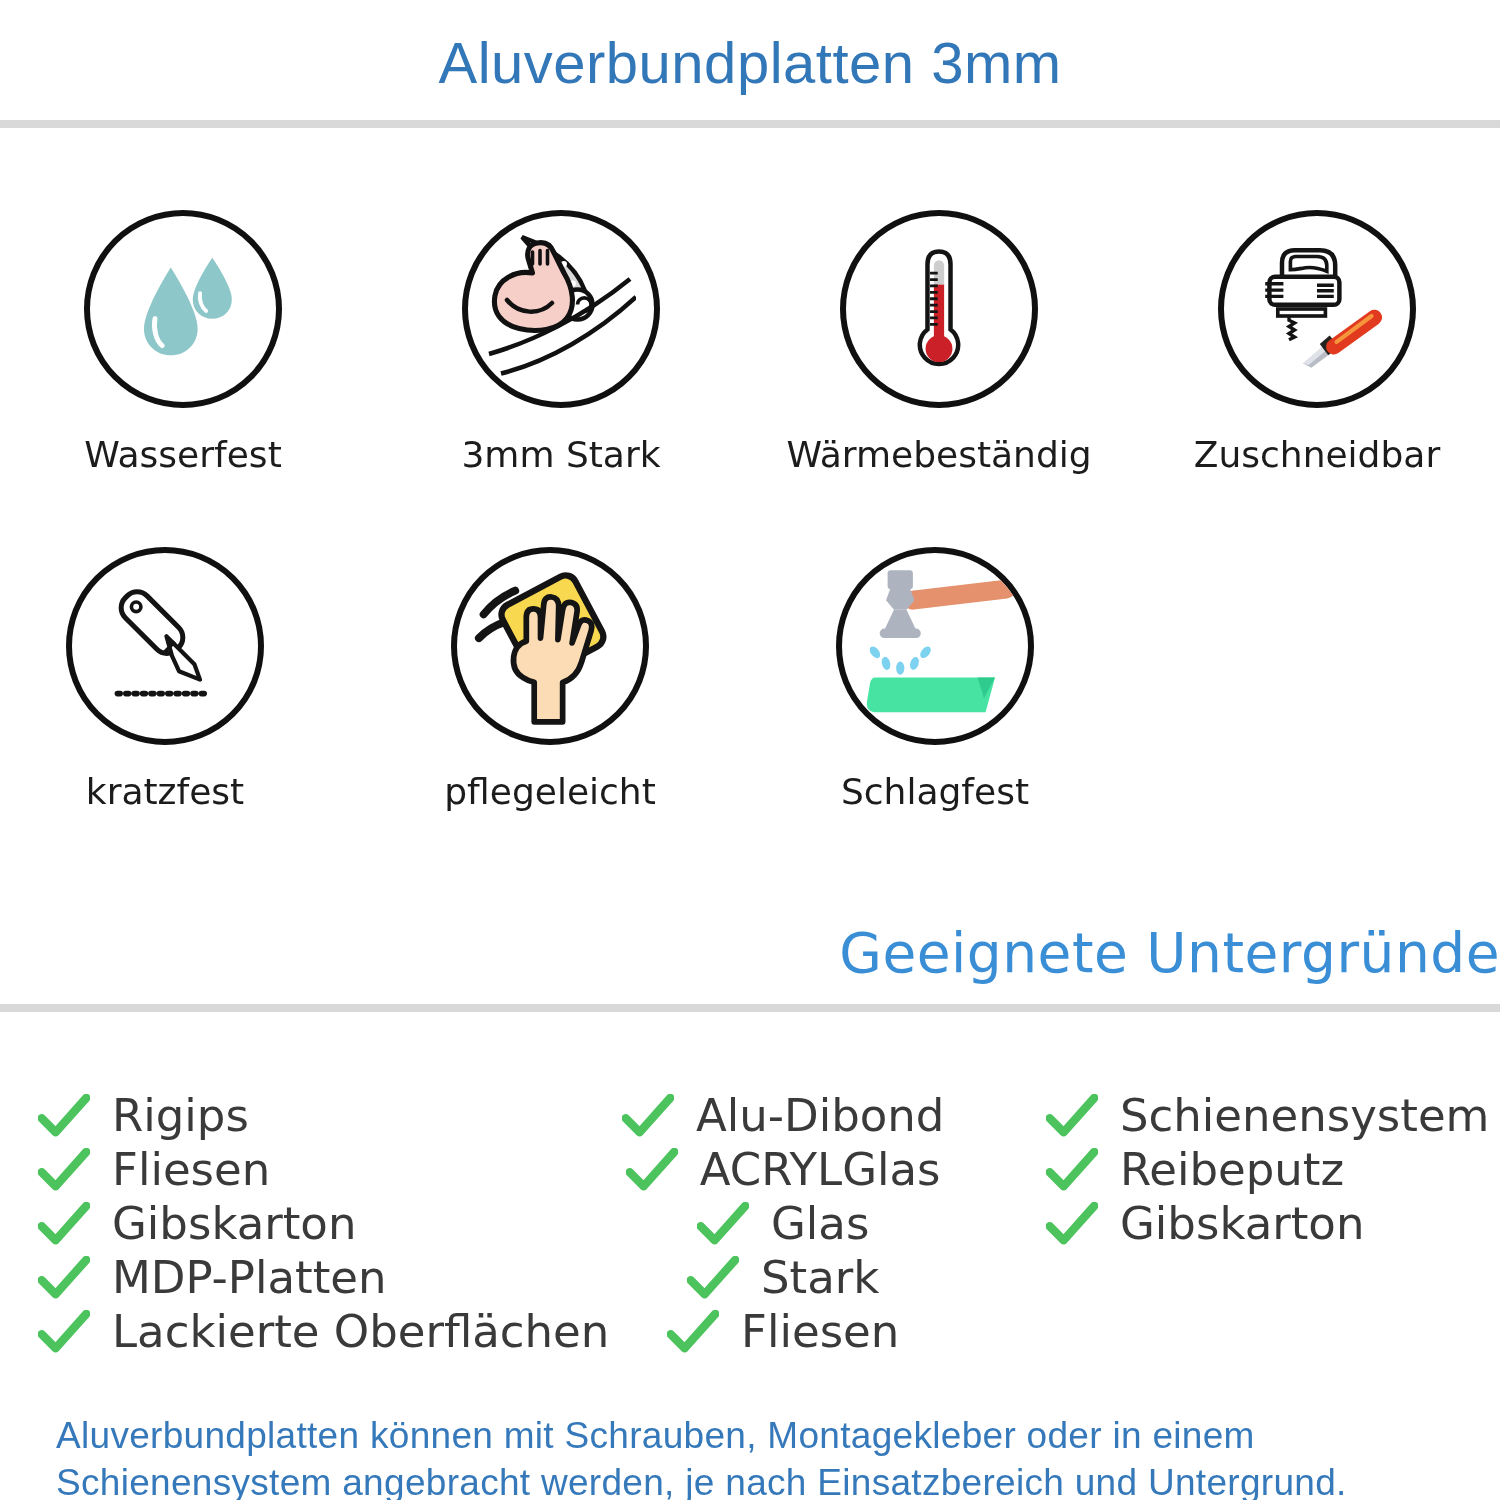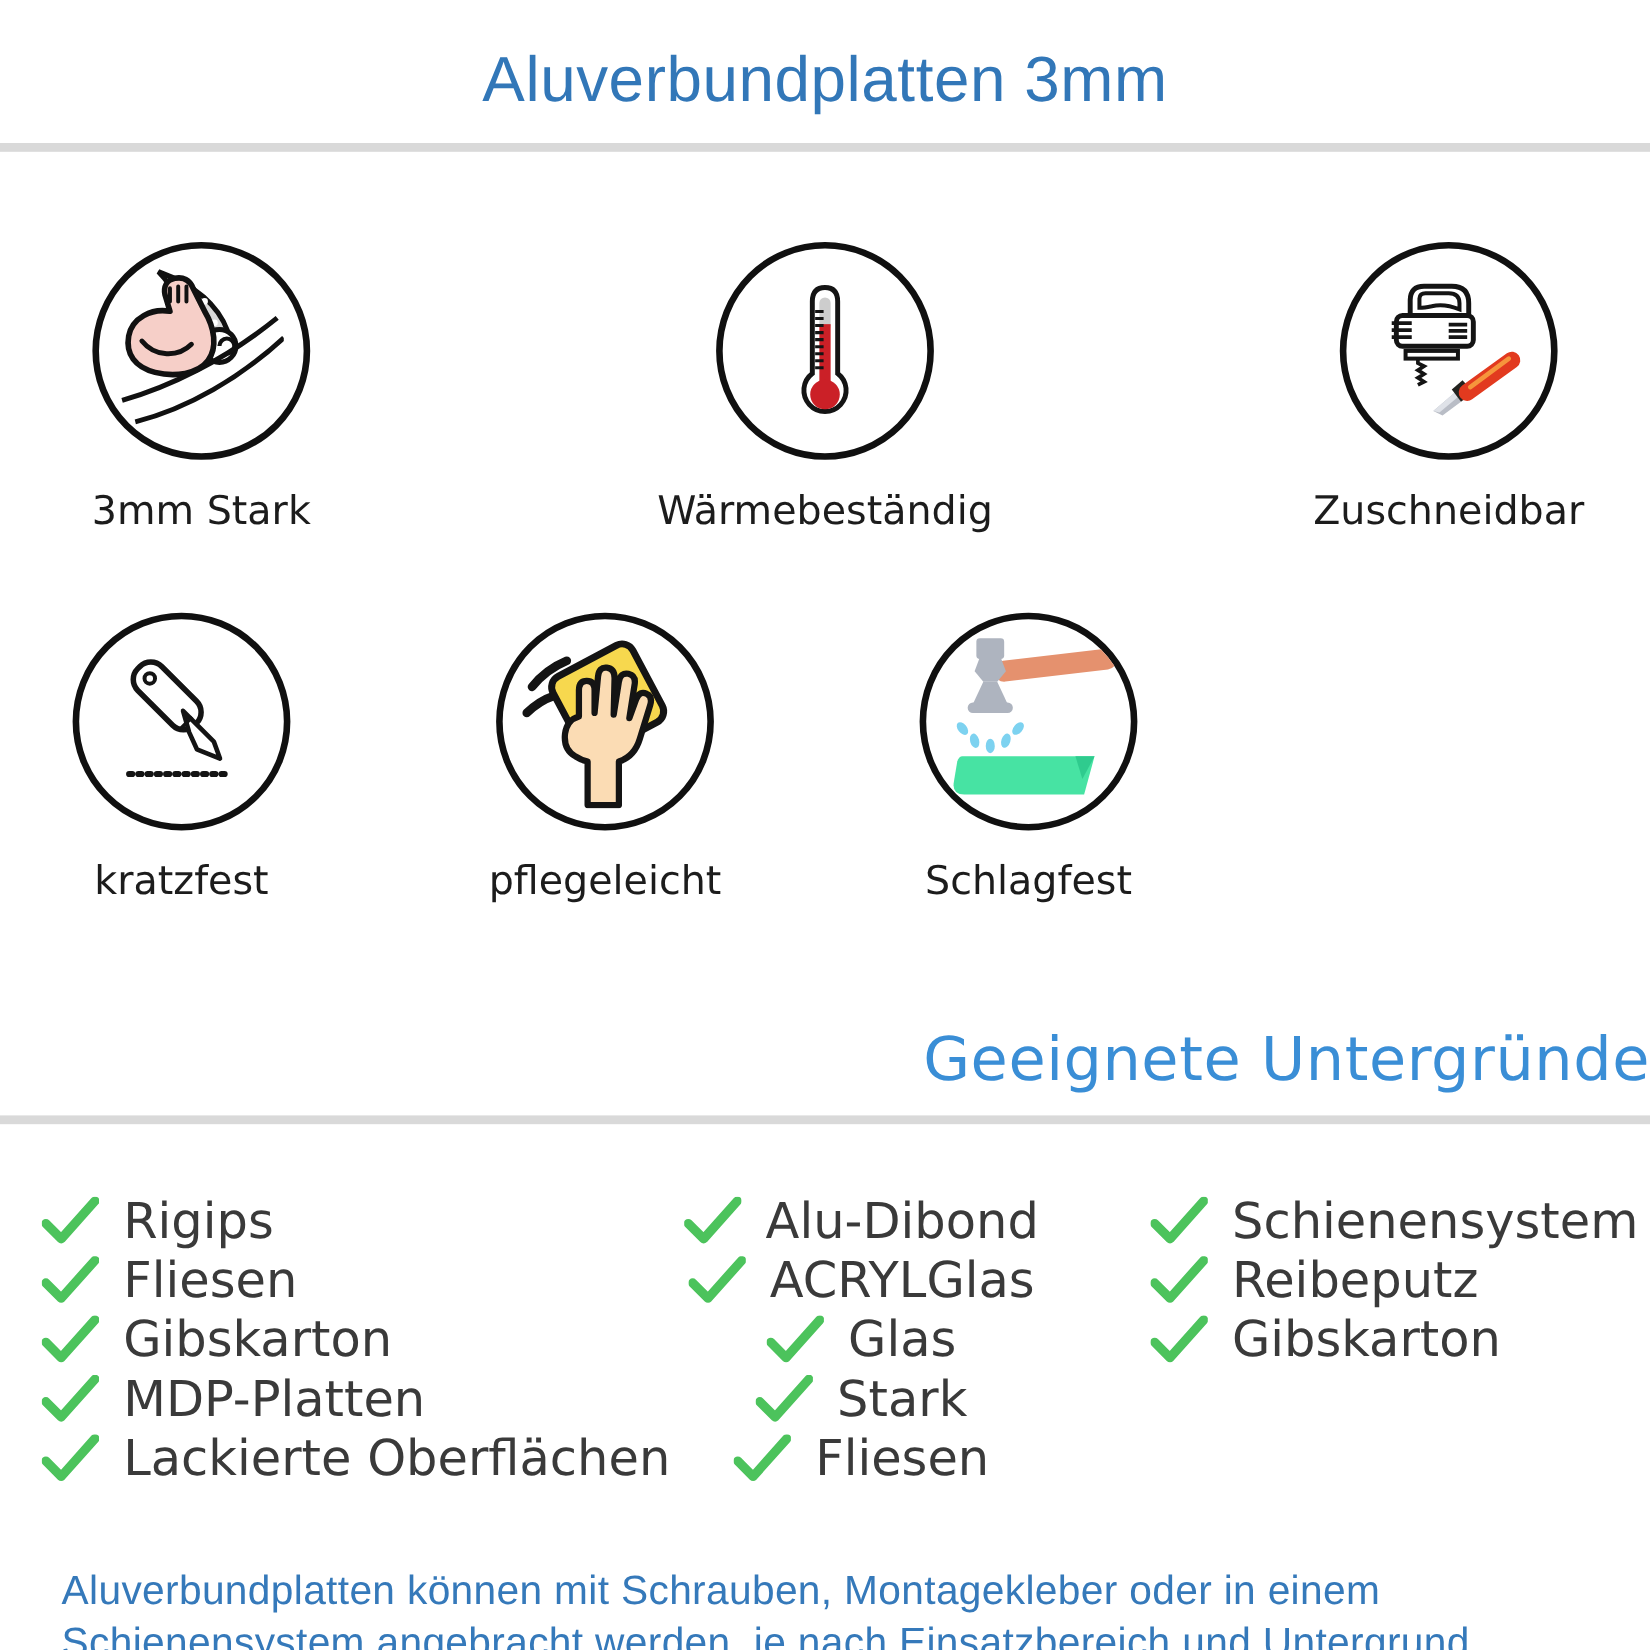--- a/index.html
+++ b/index.html
@@ -2,21 +2,21 @@
 <html><head>
 <meta charset="utf-8">
 <style>
   html,body{margin:0;padding:0;background:#fff;}
   .page{
     position:relative;width:1500px;height:1500px;background:#ffffff;
     font-family:"Liberation Sans",sans-serif;overflow:hidden;
   }
   
   .main-title{
-    padding-top:42px;text-align:center;font-size:58px;line-height:62px;
+    padding-top:32px;text-align:center;font-size:58px;line-height:62px;
     color:#3277b8;font-weight:500;letter-spacing:0.5px;
   }
   .divider{height:8px;background:#d9d9d9;width:100%;}
   .divider.d1{margin-top:26px;}
   .divider.d2{margin-top:22px;}
   .section-title{
     margin-top:112px;text-align:right;font-size:55px;line-height:58px;
     color:#3a8ed6;font-weight:500;letter-spacing:0.5px;
     font-family:"DejaVu Sans","Liberation Sans",sans-serif;
   }
@@ -29,21 +29,21 @@
     width:186px;height:186px;border:6px solid #101010;border-radius:50%;
     background:#fff;display:flex;align-items:center;justify-content:center;overflow:hidden;
   }
   .icon-circle svg{display:block;}
   .feature-label{
     margin-top:26px;font-size:36px;color:#1c1c1c;white-space:nowrap;width:max-content;
     font-family:"DejaVu Sans","Liberation Sans",sans-serif;letter-spacing:0px;
   }
   
   .substrates{position:relative;margin-top:60px;height:290px;}
-  .sub-col{position:absolute;top:0;display:flex;flex-direction:column;}
+  .sub-col{position:absolute;top:16px;display:flex;flex-direction:column;}
   .sub-col.c1{left:38px;}
   .sub-col.c2{left:622px;align-items:center;}
   .sub-col.c3{left:1046px;}
   .sub-item{display:flex;align-items:center;height:54px;}
   .sub-item .chk{width:52px;height:43px;flex:0 0 52px;margin-right:22px;}
   .sub-label{
     font-size:45px;color:#3a3a3a;white-space:nowrap;
     font-family:"DejaVu Sans","Liberation Sans",sans-serif;
   }
   
@@ -55,20 +55,31 @@
 </head>
 <body>
 
 <div class="page">
 
   <div class="main-title">Aluverbundplatten 3mm</div>
   <div class="divider d1"></div>
 
   <div class="feat-row r1">
 
+    <div class="feature">
+      <div class="icon-circle">
+        <svg viewBox="0 0 100 100" width="122" height="122">
+          <path d="M40 16 C40 16 18 50 18 66 C18 79 28 88 40 88 C52 88 62 79 62 66 C62 50 40 16 40 16 Z" fill="#8ec7c9"></path>
+          <path d="M27 58 C25.5 66 28 76 33 80" stroke="#ffffff" stroke-width="4" fill="none" stroke-linecap="round"></path>
+          <path d="M74 8 C74 8 58 31 58 42 C58 51.5 65 58 74 58 C83 58 90 51.5 90 42 C90 31 74 8 74 8 Z" fill="#8ec7c9"></path>
+          <path d="M64 37 C63 43 65.5 49 69 51.5" stroke="#ffffff" stroke-width="3.2" fill="none" stroke-linecap="round"></path>
+        </svg>
+      </div>
+      <div class="feature-label">Wasserfest</div>
+    </div>
 
     <div class="feature">
       <div class="icon-circle">
         <svg viewBox="0 0 100 100" width="150" height="150">
           <path d="M24 2 C46 10 60 22 66 38 C69 46 68 52 62 55 C54 58 46 52 44 42 C41 28 34 12 24 2 Z" fill="#d8d8d8" stroke="#111111" stroke-width="3"></path>
           <circle cx="52" cy="20" r="2" fill="#ffffff"></circle>
           <circle cx="58" cy="33" r="2" fill="#ffffff"></circle>
           <circle cx="61" cy="47" r="10" fill="#ffffff" stroke="#111111" stroke-width="3"></circle>
           <path d="M61 47 a4.5 4.5 0 1 1 4.5 4.5" fill="none" stroke="#111111" stroke-width="2.5"></path>
           <path d="M2 80 C30 72 64 56 96 30" stroke="#111111" stroke-width="3" fill="none"></path>

